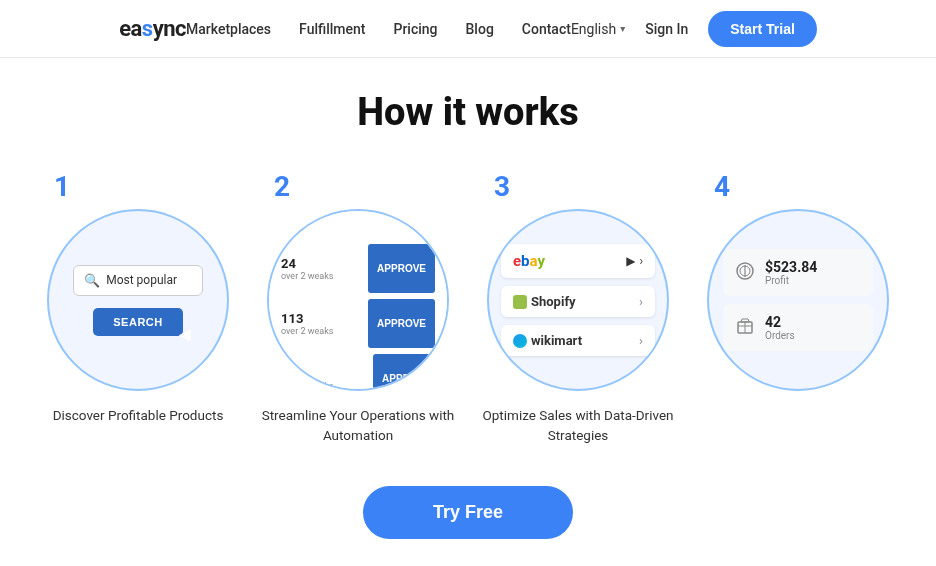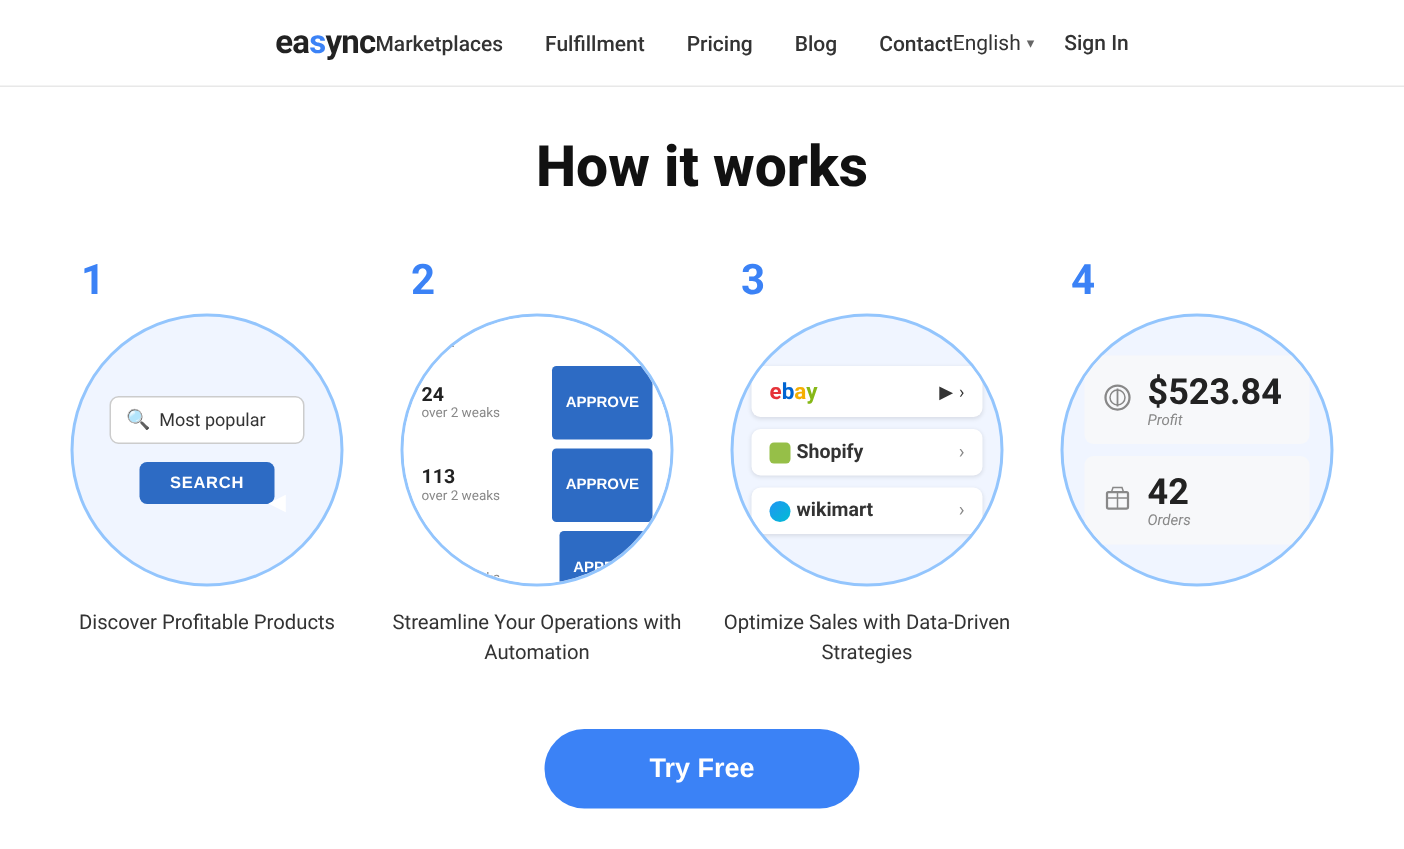--- a/index.html
+++ b/index.html
@@ -276,28 +276,27 @@
       padding: 10px 12px;
     }
     .stat-icon {
       font-size: 16px;
       color: #666;
     }
     .stat-info {
       text-align: left;
     }
     .stat-value {
-      font-size: 24px;
+      font-size: 14px;
       font-weight: 700;
       color: #222;
     }
     .stat-label {
       font-size: 10px;
       color: #888;
-      font-style: italic;
     }
 
     
     .try-free-btn {
       background: #3b82f6;
       color: #fff;
       border: none;
       border-radius: 30px;
       padding: 16px 70px;
       font-size: 18px;
@@ -319,20 +318,21 @@
     <li><a>Pricing</a></li>
     <li><a>Blog</a></li>
     <li><a>Contact</a></li>
   </ul>
   <div class="nav-right">
     <div class="lang-selector">
       <span>English</span>
       <span class="chevron">▾</span>
     </div>
     <a class="sign-in">Sign In</a>
+    <button class="start-trial-btn">Start Trial</button>
   </div>
 </nav>
 
 <div class="main">
   <h1 class="page-title">How it works</h1>
 
   <div class="steps-row">
 
     <div class="step">
       <div class="step-number">1</div>

